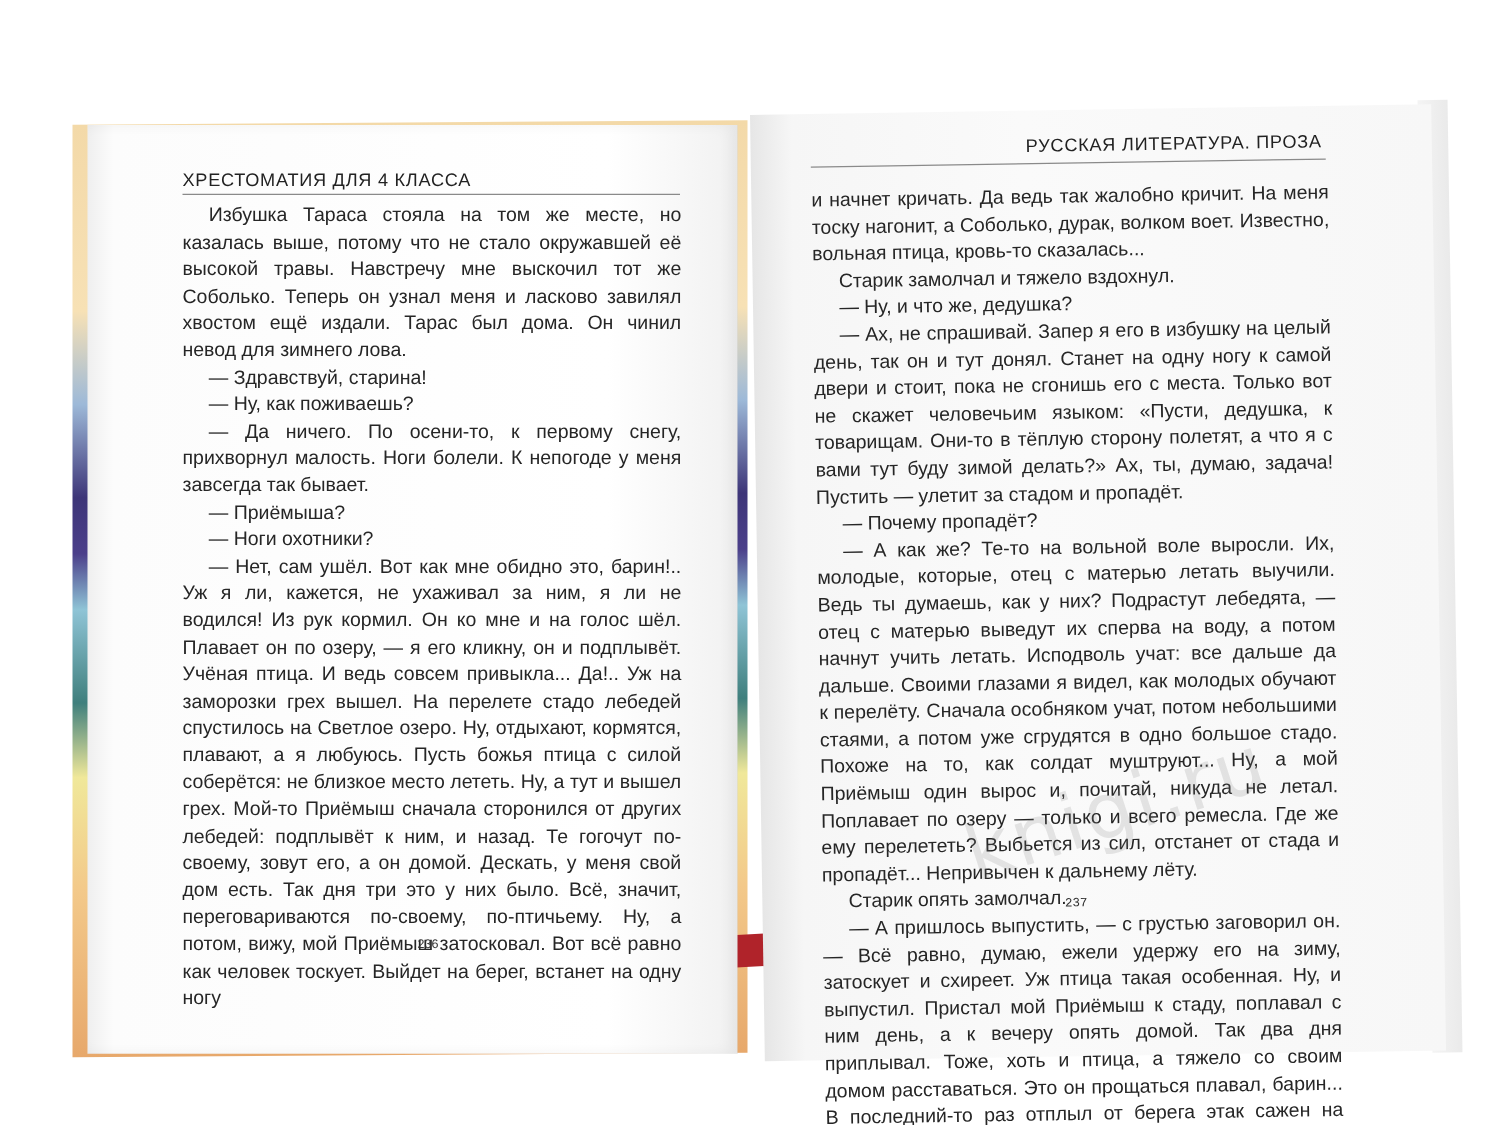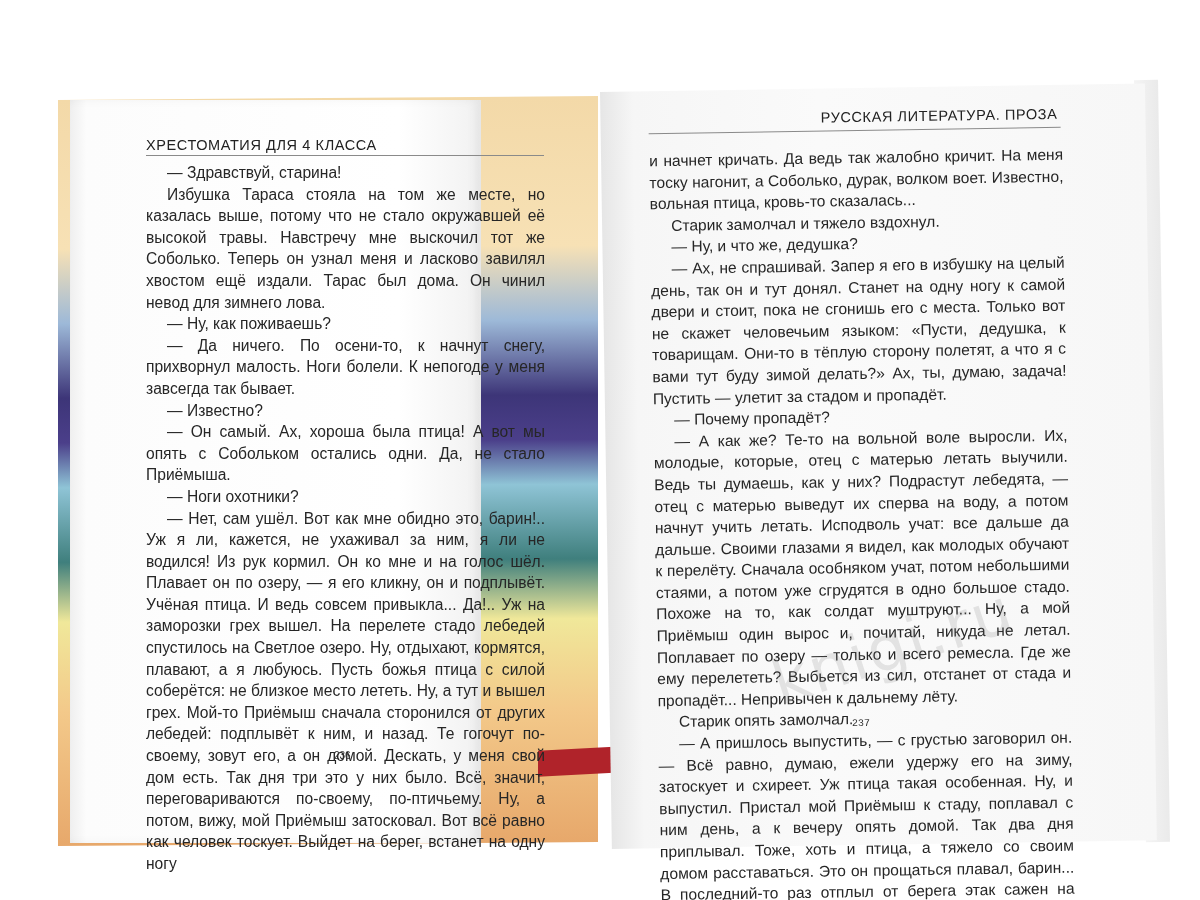--- a/index.html
+++ b/index.html
@@ -20,21 +20,21 @@
     background:#b0232a; transform: skewY(-3deg);
   }
   .cover-right-top {
     position:absolute; left:560px; top:-6px; width:80px; height:14px;
     background:#e2242b; border-radius:6px;
   }
   .page {
     position:absolute; background:#fbfbfb; color:#2a2a2a;
   }
   .page-left {
-    left:70px; top:100px; width:411px; height:743px;
+    left:70px; top:100px; width:520px; height:743px;
     background: linear-gradient(90deg, #efefef 0%, #fcfcfc 4%, #ffffff 80%, #f1f1f1 100%);
     box-shadow: inset -6px 0 10px rgba(0,0,0,0.05);
   }
   .page-right {
     left:600px; top:92px; width:545px; height:757px;
     background: linear-gradient(90deg, #e6e6e6 0%, #f6f6f6 6%, #fafafa 40%, #f7f7f7 100%);
     transform: rotate(-0.9deg); transform-origin: 0 0;
   }
   .page-right-edge {
     position:absolute; left:1140px; top:80px; width:24px; height:762px;
@@ -76,26 +76,25 @@
 <div class="cover">
   <div class="cover-left"></div>
   <div class="cover-mid"></div>
   <div class="cover-right-top"></div>
 </div>
 
 <div class="page page-left">
   <div class="running-head">ХРЕСТОМАТИЯ ДЛЯ 4 КЛАССА</div>
   <div class="head-rule"></div>
   <div class="text">
+    <p class="ind">Избушка Тараса стояла на том же месте, но казалась выше, потому что не стало окружавшей её высокой травы. Навстречу мне выскочил тот же Соболько. Теперь он узнал меня и ласково завилял хвостом ещё издали. Тарас был дома. Он чинил невод для зимнего лова.</p>
     <p class="ind">— Здравствуй, старина!</p>
-    <p class="ind">Избушка Тараса стояла на том же месте, но казалась выше, потому что не стало окружавшей её высокой травы. Навстречу мне выскочил тот же Соболько. Теперь он узнал меня и ласково завилял хвостом ещё издали. Тарас был дома. Он чинил невод для зимнего лова.</p>
     <p class="ind">— Ну, как поживаешь?</p>
-    <p class="ind">— Да ничего. По осени-то, к начнут снегу, прихворнул малость. Ноги болели. К непогоде у меня завсегда так бывает.</p>
-    <p class="ind">— Известно?</p>
-    <p class="ind">— Он самый. Ах, хороша была птица! А вот мы опять с Собольком остались одни. Да, не стало Приёмыша.</p>
+    <p class="ind">— Да ничего. По осени-то, к первому снегу, прихворнул малость. Ноги болели. К непогоде у меня завсегда так бывает.</p>
+    <p class="ind">— Приёмыша?</p>
     <p class="ind">— Ноги охотники?</p>
     <p class="ind last">— Нет, сам ушёл. Вот как мне обидно это, барин!.. Уж я ли, кажется, не ухаживал за ним, я ли не водился! Из рук кормил. Он ко мне и на голос шёл. Плавает он по озеру, — я его кликну, он и подплывёт. Учёная птица. И ведь совсем привыкла... Да!.. Уж на заморозки грех вышел. На перелете стадо лебедей спустилось на Светлое озеро. Ну, отдыхают, кормятся, плавают, а я любуюсь. Пусть божья птица с силой соберётся: не близкое место лететь. Ну, а тут и вышел грех. Мой-то Приёмыш сначала сторонился от других лебедей: подплывёт к ним, и назад. Те гогочут по-своему, зовут его, а он домой. Дескать, у меня свой дом есть. Так дня три это у них было. Всё, значит, переговариваются по-своему, по-птичьему. Ну, а потом, вижу, мой Приёмыш затосковал. Вот всё равно как человек тоскует. Выйдет на берег, встанет на одну ногу</p>
   </div>
   <div class="pagenum">236</div>
 </div>
 
 <div class="page-right-edge"></div>
 
 <div class="page page-right">
   <div class="running-head">РУССКАЯ ЛИТЕРАТУРА. ПРОЗА</div>

